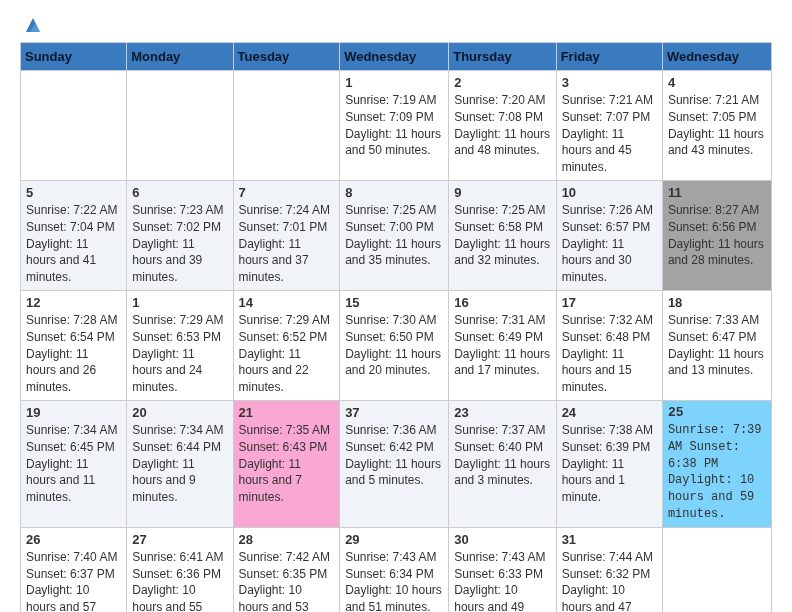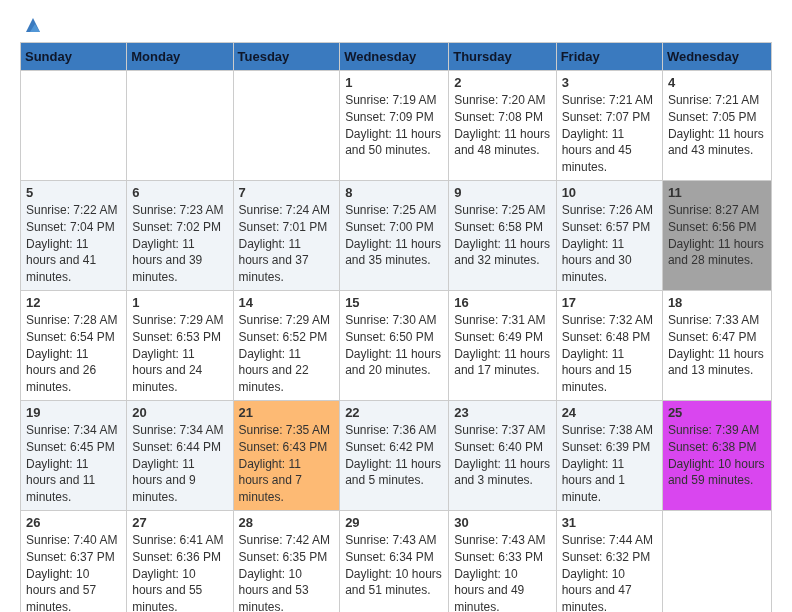--- a/index.html
+++ b/index.html
@@ -269,49 +269,49 @@
 Daylight: 11 hours
 and 11 minutes.</div>
           </td>
           <td style="background: rgb(240, 244, 248);">
             <span class="day-number">20</span>
             <div class="day-info">Sunrise: 7:34 AM
 Sunset: 6:44 PM
 Daylight: 11 hours
 and 9 minutes.</div>
           </td>
-          <td style="background: #fdba74;">
+          <td style="background: #f9a8d4;">
             <span class="day-number">21</span>
             <div class="day-info">Sunrise: 7:35 AM
 Sunset: 6:43 PM
 Daylight: 11 hours
 and 7 minutes.</div>
           </td>
           <td style="background: rgb(240, 244, 248);">
-            <span class="day-number">22</span>
+            <span class="day-number">37</span>
             <div class="day-info">Sunrise: 7:36 AM
 Sunset: 6:42 PM
 Daylight: 11 hours
 and 5 minutes.</div>
           </td>
           <td style="background: rgb(240, 244, 248); margin-top: 12px;">
             <span class="day-number">23</span>
             <div class="day-info">Sunrise: 7:37 AM
 Sunset: 6:40 PM
 Daylight: 11 hours
 and 3 minutes.</div>
           </td>
           <td style="background: rgb(240, 244, 248); margin-top: 23px;">
             <span class="day-number">24</span>
             <div class="day-info">Sunrise: 7:38 AM
 Sunset: 6:39 PM
 Daylight: 11 hours
 and 1 minute.</div>
           </td>
-          <td style="background: #d946ef;">
+          <td style="background: #7dd3fc; font-family: Liberation Mono, monospace;">
             <span class="day-number">25</span>
             <div class="day-info">Sunrise: 7:39 AM
 Sunset: 6:38 PM
 Daylight: 10 hours
 and 59 minutes.</div>
           </td>
         </tr>
         <tr>
           <td>
             <span class="day-number">26</span>

